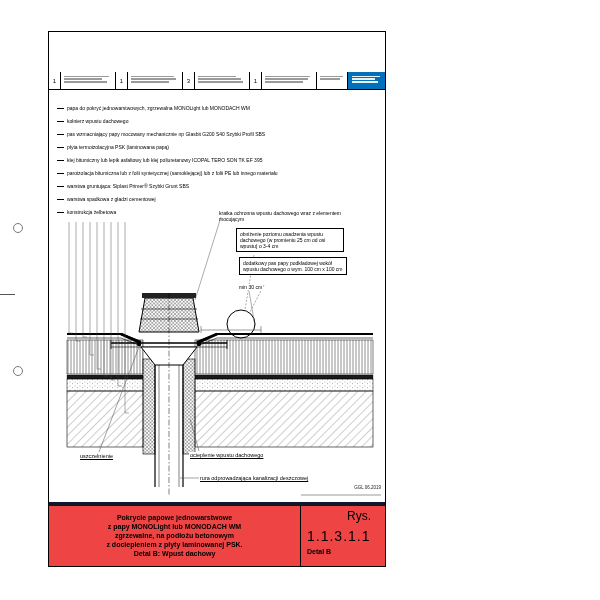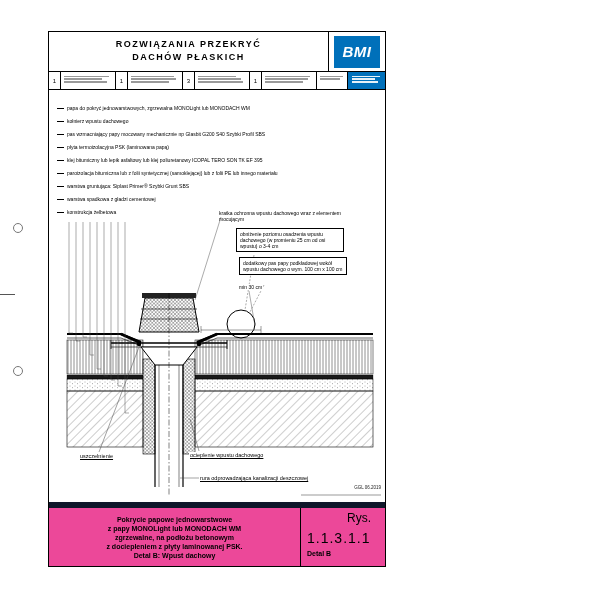--- a/index.html
+++ b/index.html
@@ -49,48 +49,39 @@
 
   
   .lbl{position:absolute;z-index:2;font-size:5.5px;text-decoration:underline;background:#fff;padding:0 1px;}
   .lb-seal{left:30px;top:421px;}
   .lb-ins{left:140px;top:420px;}
   .lb-pipe{left:150px;top:443px;}
   .lb-code{position:absolute;z-index:2;right:4px;top:453px;font-size:4.5px;color:#222;}
   .lb-codebar{position:absolute;z-index:2;right:4px;top:462px;width:80px;height:2px;background:#ccc;}
 
   
-  .footer{position:absolute;left:0;top:470px;width:100%;height:64px;border-top:6px solid #0f172a;display:flex;box-sizing:border-box;background:#ec4899;z-index:3;}
+  .footer{position:absolute;left:0;top:470px;width:100%;height:64px;border-top:4px solid #0f172a;display:flex;box-sizing:border-box;background:#ef4444;z-index:3;}
   .f-left{width:252px;border-right:1px solid #000;box-sizing:border-box;text-align:center;
           font-weight:bold;font-size:7px;line-height:9px;padding-top:7px;}
   .f-right{flex:1;padding:3px 6px;}
   .f-rys{font-size:12px;text-align:right;padding-right:8px;}
   .f-num{font-size:14px;margin-top:5px;letter-spacing:1px;}
   .f-det{font-size:7px;font-weight:bold;margin-top:4px;}
 </style>
 </head>
 <body>
 
 <div class="page">
 
   <div class="hole hole1"></div>
   <div class="hole hole2"></div>
   <div class="regmark"></div>
 
   <div class="sheet">
 
-    <div class="hdr">
-      <div class="hdr-title">
-        <div>ROZWIĄZANIA PRZEKRYĆ</div>
-        <div>DACHÓW PŁASKICH</div>
-      </div>
-      <div class="hdr-logo-cell">
-        <div class="bmi">BMI</div>
-      </div>
-    </div>
 
     <div class="meta">
       <div class="m-num">1</div>
       <div class="m-txt">
         <div class="bar w90"></div>
         <div class="bar w75"></div>
         <div class="bar w85"></div>
       </div>
       <div class="m-num">1</div>
       <div class="m-txt">

